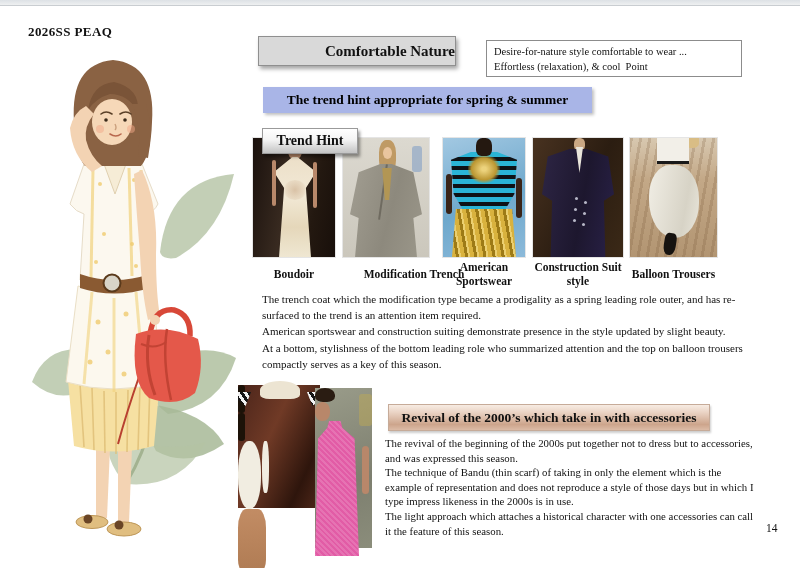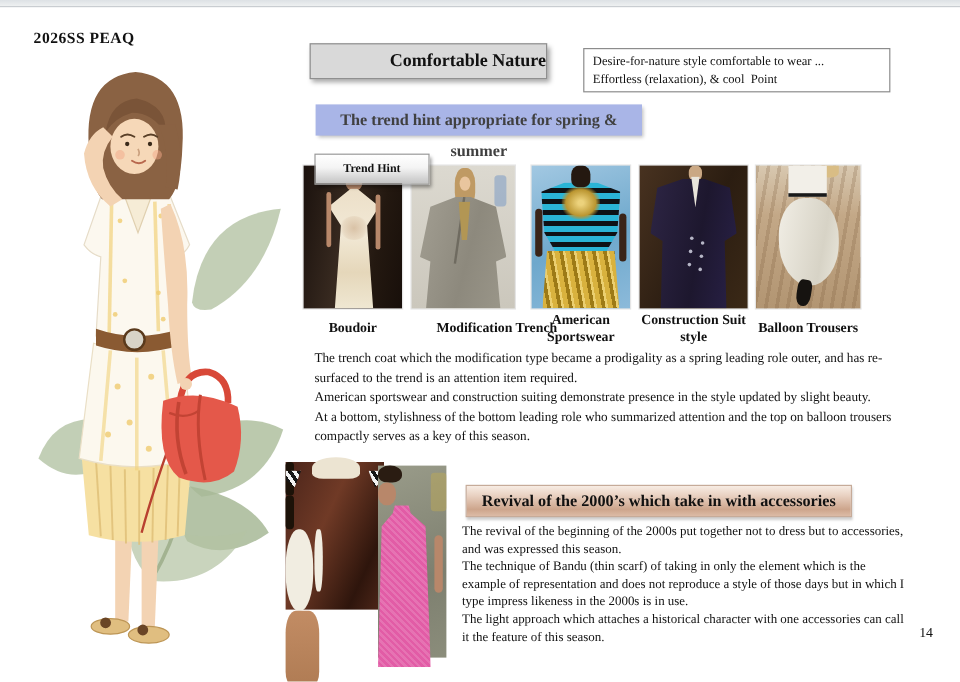--- a/index.html
+++ b/index.html
@@ -13,28 +13,28 @@
     background:linear-gradient(#dde1e5,#eef0f1); border-bottom:1px solid #c9cdd1; }
 
   .brand { left:28px; top:24px; font-size:13px; font-weight:bold; letter-spacing:.4px; }
 
   
   .title-box { left:258px; top:36px; width:198px; height:30px;
     background:#d9d9d9; border:1px solid #8f8f8f; box-shadow:2px 3px 4px rgba(0,0,0,.35);
     text-align:right; line-height:28px; font-size:15px; font-weight:bold; }
   .info-box { left:486px; top:40px; width:256px; height:37px;
     border:1px solid #8c8c8c; background:#fff; padding:3px 7px; font-size:10.5px; line-height:1.45; }
-  .season-banner { left:263px; top:87px; width:272px; height:26px;
+  .season-banner { left:263px; top:87px; width:329px; height:26px;
     background:#a9b5e7; box-shadow:2px 2px 3px rgba(0,0,0,.25);
-    color:#404040; font-weight:bold; font-size:13.5px; text-align:center; line-height:26px; }
+    color:#000000; font-weight:bold; font-size:13.5px; text-align:center; line-height:26px; }
 
   .trend-label { left:262px; top:128px; width:96px; height:26px; z-index:4;
     background:linear-gradient(#ffffff 0%, #f4f4f4 45%, #c3c3c3 100%);
     border:1px solid #9a9a9a; box-shadow:2px 3px 3px rgba(0,0,0,.4);
-    text-align:center; line-height:24px; font-size:10px; font-weight:bold; }
+    text-align:center; line-height:24px; font-size:14px; font-weight:bold; }
 
   
   .photo { top:138px; height:119px; overflow:hidden; outline:1px solid rgba(0,0,0,.1); }
   .photo > div { position:absolute; }
   .p1 { left:253px; width:82px; background:linear-gradient(100deg,#1a110d 0%,#382a20 42%,#231810 72%,#180f0a 100%); }
   .p1::before { content:""; position:absolute; left:35px; top:4px; width:14px; height:17px; border-radius:50% 50% 42% 42%; background:#c09070; }
   .p1::after { content:""; position:absolute; left:19px; top:22px; width:4px; height:46px; border-radius:2px; background:#b8886a; box-shadow:41px 2px 0 #b8886a; }
   .p1-dress { left:21px; top:19px; width:42px; height:100px;
     background:linear-gradient(#ecdfc8,#f2e9d6 38%,#e5d7ba 70%,#efe7d2);
     clip-path:polygon(44% 0,56% 0,100% 15%,76% 31%,88% 100%,12% 100%,24% 31%,0 15%); }

